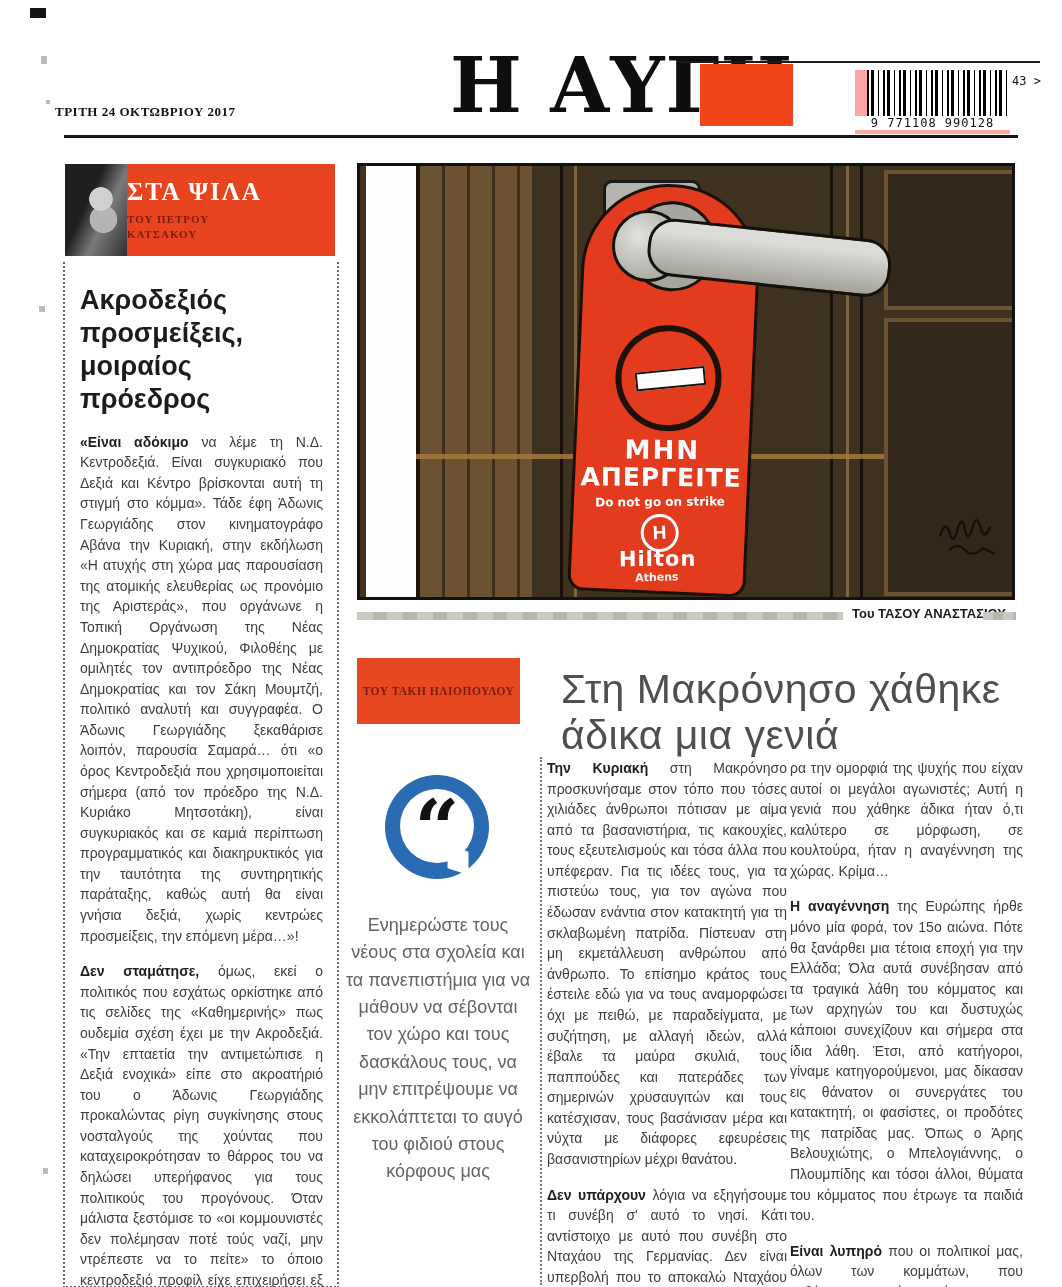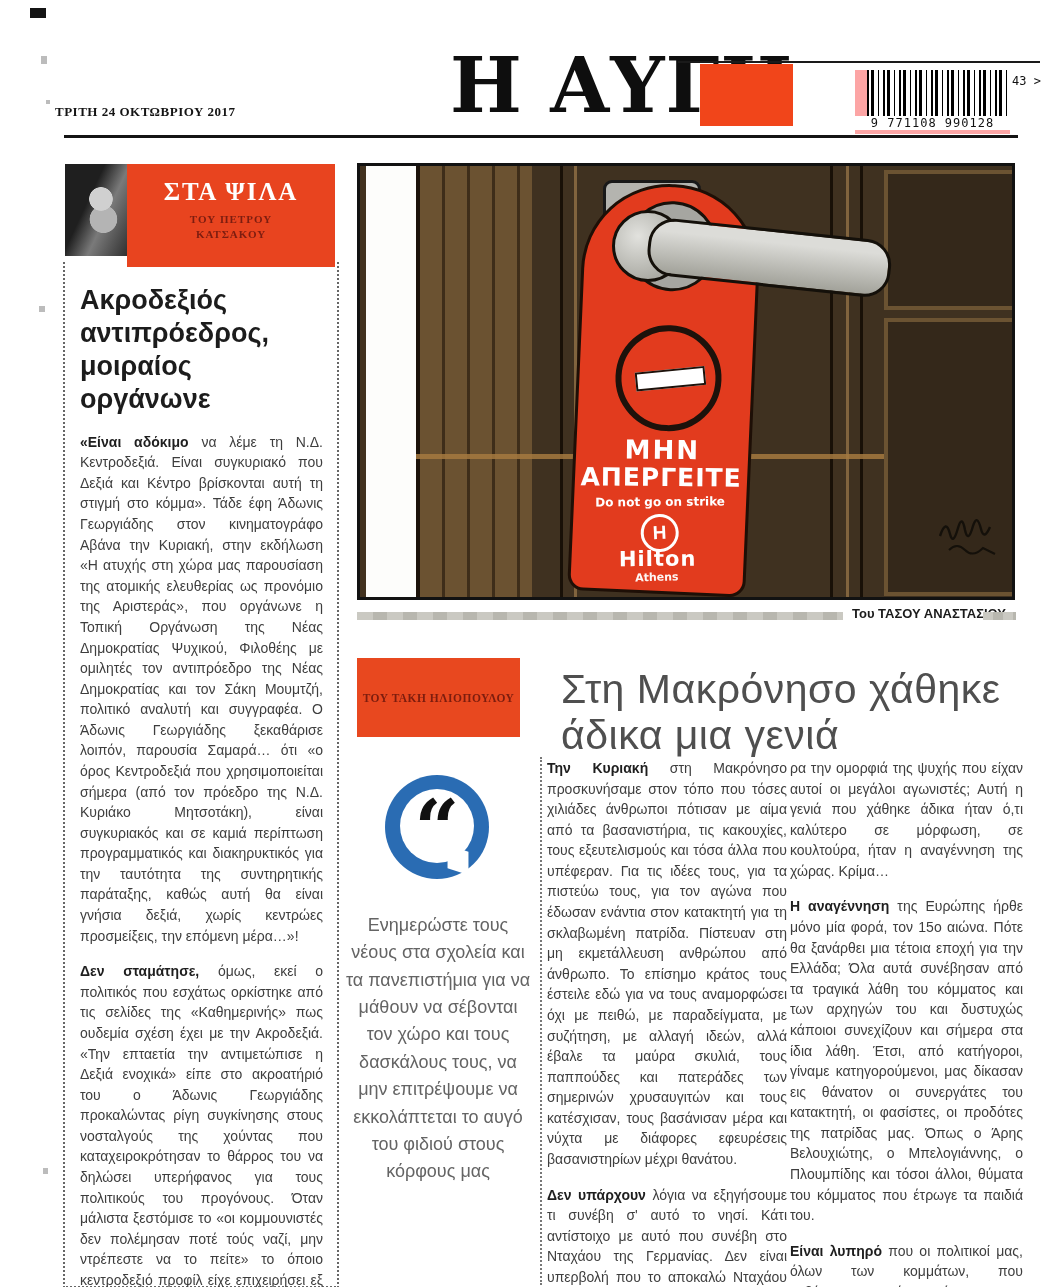--- a/index.html
+++ b/index.html
@@ -22,21 +22,21 @@
       background:repeating-linear-gradient(90deg,#000 0 2px,#fff 2px 4px,#000 4px 7px,#fff 7px 11px,#000 11px 12px,#fff 12px 16px);}
   .barcode-num{position:absolute;left:0;top:46px;width:155px;text-align:center;background:#fff;
       font-size:12px;letter-spacing:1px;color:#111;font-family:"DejaVu Sans Mono",monospace;}
   .issue-code{left:1012px;top:74px;font-size:12px;color:#111;font-family:"DejaVu Sans Mono",monospace;}
 
   
   .author-photo{left:65px;top:164px;width:62px;height:92px;
       background:radial-gradient(circle at 58% 38%,#d0d0d0 0 17%,rgba(0,0,0,0) 18%),
                  radial-gradient(circle at 62% 60%,#b4b4b4 0 20%,rgba(0,0,0,0) 21%),
                  linear-gradient(115deg,#1f1f1f 0 38%,#7a7a7a 62%,#303030 100%);}
-  .stapsila-box{left:127px;top:164px;width:208px;height:103px;background:#e8441f;text-align:center;}
+  .stapsila-box{left:127px;top:164px;width:208px;height:92px;background:#e8441f;text-align:left;}
   .stapsila-label{margin-top:14px;font-family:"Liberation Serif",serif;font-weight:bold;
       font-size:25px;color:#ffffff;letter-spacing:2px;}
   .stapsila-author{margin-top:6px;font-family:"Liberation Serif",serif;font-weight:bold;
       font-size:11px;color:#7c1d10;letter-spacing:1px;line-height:1.35;white-space:pre-line;}
   .dotted-box{left:63px;top:262px;width:272px;height:1024px;
       border-left:2px dotted #666;border-right:2px dotted #666;border-bottom:2px dotted #666;}
   .left-article{left:80px;top:284px;width:243px;}
   .left-title{font-size:27px;font-weight:bold;color:#1c1c1c;line-height:1.22;margin:0 0 16px 0;}
   .bodytext p{font-size:14px;line-height:1.47;text-align:justify;color:#3e3e3e;margin:0 0 15px 0;}
   .bodytext .lead{font-weight:bold;color:#1e1e1e;}
@@ -82,21 +82,21 @@
   .c-t5{top:384px;font-size:11px;font-weight:bold;opacity:.95;transform:rotate(-4deg);}
   .c-sig{position:absolute;left:575px;top:330px;z-index:4;}
 
   .credit-bar{left:357px;top:612px;width:486px;height:8px;
       background:repeating-linear-gradient(90deg,#cac9c2 0 16px,#b8b7af 16px 30px);}
   .credit-label{left:852px;top:606px;font-size:13px;font-weight:bold;color:#1b1b1b;}
   .credit-bar2{left:983px;top:612px;width:33px;height:8px;
       background:repeating-linear-gradient(90deg,#cac9c2 0 10px,#b8b7af 10px 20px);}
 
   
-  .op-authorbox{left:357px;top:658px;width:163px;height:79px;background:#e8481f;
+  .op-authorbox{left:357px;top:658px;width:163px;height:66px;background:#e8481f;
       display:flex;align-items:center;justify-content:center;}
   .op-authorbox span{font-family:"Liberation Serif",serif;font-weight:bold;font-size:11.5px;
       color:#7c1d0e;letter-spacing:.5px;white-space:nowrap;}
   .quote-icon{left:385px;top:775px;width:104px;height:104px;border-radius:50%;background:#2a6cb3;}
   .quote-bubble{position:absolute;left:15px;top:14px;width:74px;height:74px;border-radius:50%;background:#fff;}
   .quote-tail{position:absolute;left:62px;top:74px;width:22px;height:22px;background:#fff;
       transform:rotate(18deg) skew(18deg);}
   .quote-glyph{position:absolute;left:0;top:2px;width:104px;text-align:center;
       font-family:"DejaVu Serif",serif;font-weight:bold;font-size:78px;line-height:104px;color:#111;}
   .pull-quote{left:345px;top:912px;width:186px;text-align:center;font-size:18px;
@@ -132,21 +132,21 @@
 
   <div class="abs author-photo"></div>
   <div class="abs stapsila-box">
     <div class="stapsila-label">ΣΤΑ ΨΙΛΑ</div>
     <div class="stapsila-author">ΤΟΥ ΠΕΤΡΟΥ
 ΚΑΤΣΑΚΟΥ</div>
   </div>
 
   <div class="abs dotted-box"></div>
   <div class="abs left-article bodytext">
-    <h2 class="left-title">Ακροδεξιός αντιπρόεδρος, μοιραίος οργάνωνε</h2>
+    <h2 class="left-title">Ακροδεξιός προσμείξεις, μοιραίος πρόεδρος</h2>
     <p><span class="lead">«Είναι αδόκιμο</span><span> να λέμε τη Ν.Δ. Κεντροδεξιά. Είναι συγκυριακό που Δεξιά και Κέντρο βρίσκονται αυτή τη στιγμή στο κόμμα». Τάδε έφη Άδωνις Γεωργιάδης στον κινηματογράφο Αβάνα την Κυριακή, στην εκδήλωση «Η ατυχής στη χώρα μας παρουσίαση της ατομικής ελευθερίας ως προνόμιο της Αριστεράς», που οργάνωνε η Τοπική Οργάνωση της Νέας Δημοκρατίας Ψυχικού, Φιλοθέης με ομιλητές τον αντιπρόεδρο της Νέας Δημοκρατίας και τον Σάκη Μουμτζή, πολιτικό αναλυτή και συγγραφέα. Ο Άδωνις Γεωργιάδης ξεκαθάρισε λοιπόν, παρουσία Σαμαρά… ότι «ο όρος Κεντροδεξιά που χρησιμοποιείται σήμερα (από τον πρόεδρο της Ν.Δ. Κυριάκο Μητσοτάκη), είναι συγκυριακός και σε καμιά περίπτωση προγραμματικός και διακηρυκτικός για την ταυτότητα της συντηρητικής παράταξης, καθώς αυτή θα είναι γνήσια δεξιά, χωρίς κεντρώες προσμείξεις, την επόμενη μέρα…»!</span></p>
     <p><span class="lead">Δεν σταμάτησε,</span><span> όμως, εκεί ο πολιτικός που εσχάτως ορκίστηκε από τις σελίδες της «Καθημερινής» πως ουδεμία σχέση έχει με την Ακροδεξιά. «Την επταετία την αντιμετώπισε η Δεξιά ενοχικά» είπε στο ακροατήριό του ο Άδωνις Γεωργιάδης προκαλώντας ρίγη συγκίνησης στους νοσταλγούς της χούντας που καταχειροκρότησαν το θάρρος του να δηλώσει υπερήφανος για τους πολιτικούς του προγόνους. Όταν μάλιστα ξεστόμισε το «οι κομμουνιστές δεν πολέμησαν ποτέ τούς ναζί, μην ντρέπεστε να το πείτε» το όποιο κεντροδεξιό προφίλ είχε επιχειρήσει εξ ανάγκης να χτίσει διελύθη μεμιάς εις τα εξ ων συνετέθη. Στον ακροδεξιό του κατήφορο, ο αντιπρόεδρος της Ν.Δ. συμπαρασύρει πλέον ολόκληρο το κόμμα της αξιωματικής αντιπολίτευσης όταν καυχιέται δημοσίως πως πέρασε η άποψή του και ορθώς καταψηφίστηκε το νομοσχέδιο για την «ταυτότητα φύλου».</span></p>
 
   </div>
 
   <div class="abs cartoon">
     <div class="c-door"></div>
     <div class="c-white"></div>
     <div class="c-plank"></div>
     <div class="c-vline" style="left:200px;"></div>

